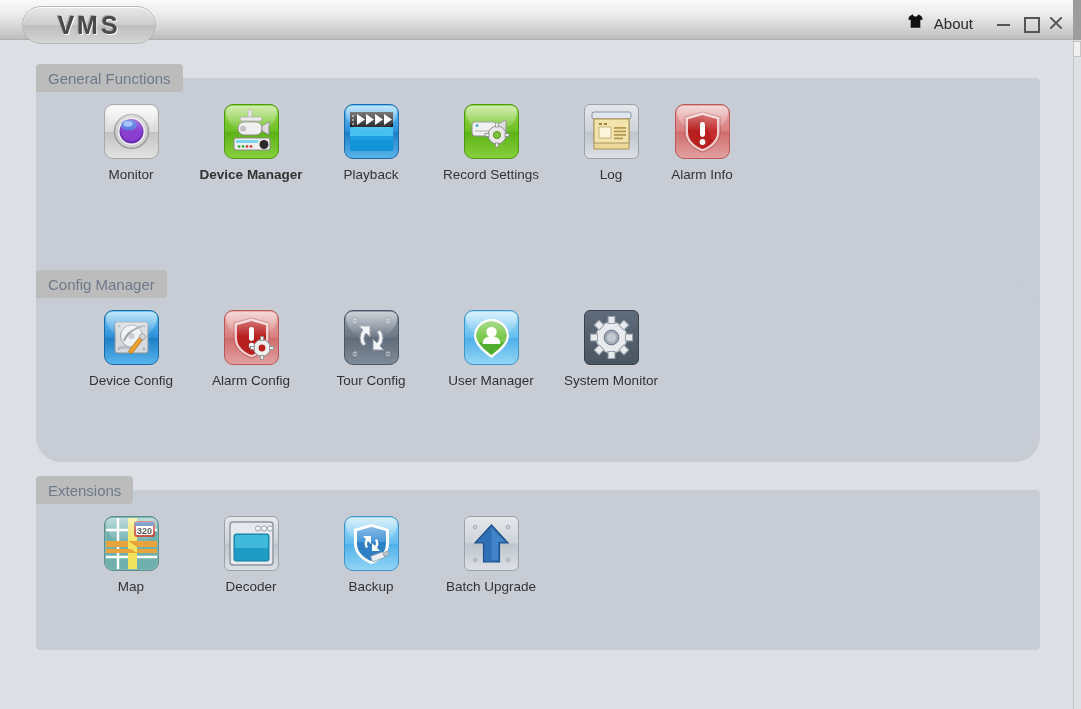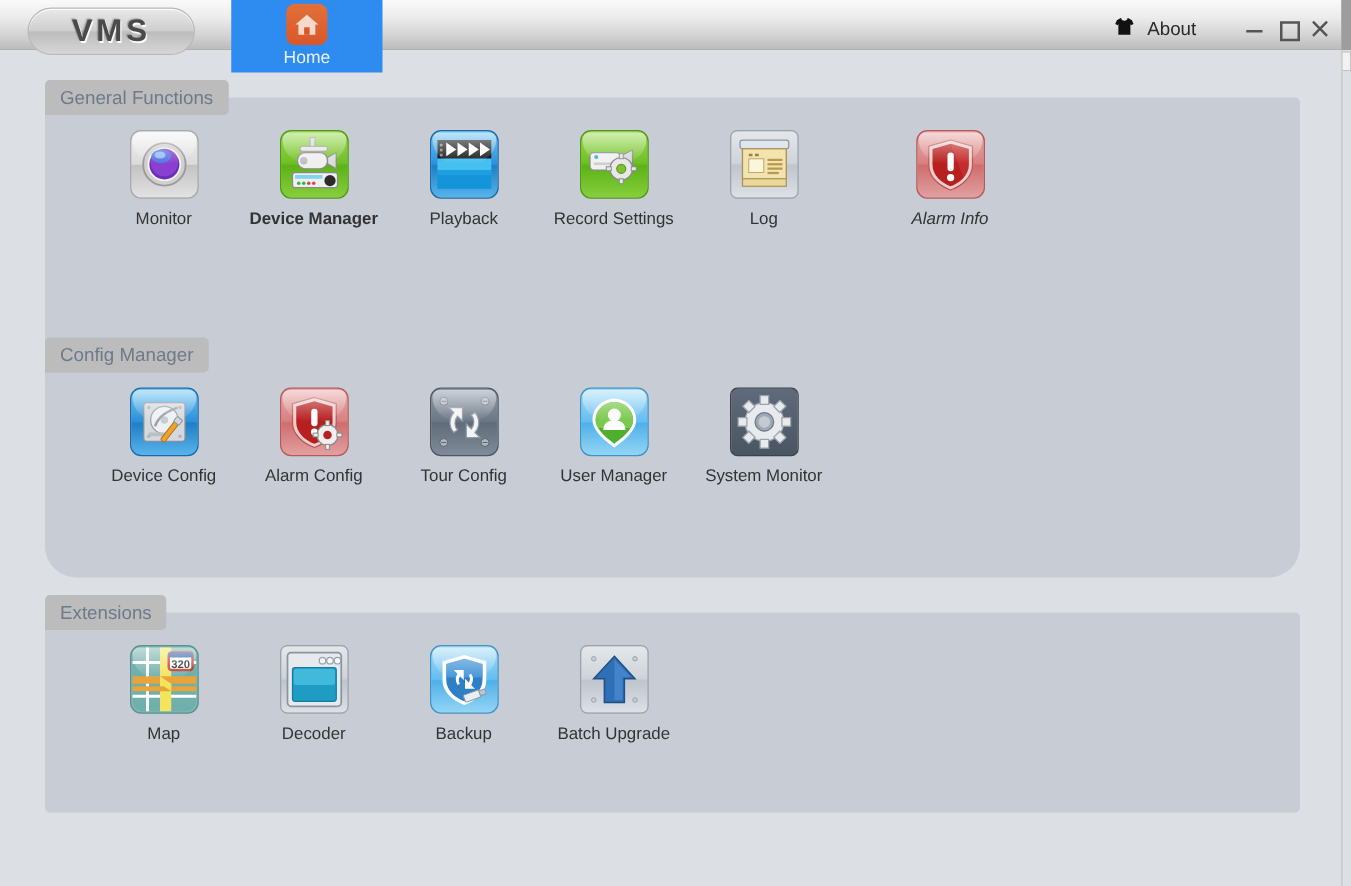--- a/index.html
+++ b/index.html
@@ -35,21 +35,21 @@
     display: flex; flex-direction: column; align-items: center; justify-content: flex-start;
     padding-top: 3px;
   }
   .tab-home .tab-label { font-size: 14px; color: #eaf3fd; margin-top: 1px; }
   .home-ico {
     width: 33px; height: 33px; border-radius: 7px;
     background: linear-gradient(to bottom, #e2703a 0%, #d9572a 100%);
     display: flex; align-items: center; justify-content: center;
   }
   .about-wrap {
-    position: absolute; right: 116px; top: 12px;
+    position: absolute; right: 100px; top: 12px;
     display: flex; align-items: center; gap: 9px;
   }
   .about-wrap .about-label { font-size: 15px; color: #2a2a2a; }
   .wbtns { position: absolute; right: 8px; top: 14px; display: flex; gap: 8px; align-items: center; }
   .wbtn { width: 18px; height: 18px; position: relative; cursor: pointer; }
   .wbtn.min::after { content:""; position:absolute; left:2px; top:10px; width:13px; height:2px; background:#555; }
   .wbtn.max::after { content:""; position:absolute; left:3px; top:3px; width:12px; height:12px; border:2px solid #555; }
   .wbtn.close::before, .wbtn.close::after {
     content:""; position:absolute; left:1px; top:8px; width:16px; height:2px; background:#555;
   }
@@ -117,29 +117,20 @@
 <body>
 
 <div id="app">
 
   <div class="titlebar">
 
     <div class="logo">
       <span>VMS</span>
     </div>
 
-    <div class="tab-home">
-      <div class="home-ico">
-        <svg width="23" height="22" viewBox="0 0 24 24" class="ic-svg" style="position:static">
-          <path d="M12 3 L22 11.5 L19.4 11.5 L19.4 20.5 L4.6 20.5 L4.6 11.5 L2 11.5 Z" fill="#f6d9cb"></path>
-          <rect x="9.6" y="14" width="4.8" height="6.5" fill="#d9572a"></rect>
-        </svg>
-      </div>
-      <div class="tab-label">Home</div>
-    </div>
 
     <div class="about-wrap">
       <span>
         <svg width="19" height="18" viewBox="0 0 24 24">
           <path d="M8.5 3 L4 5.5 L2.2 9.6 L5 11 L5.6 9.4 L5.6 21 L18.4 21 L18.4 9.4 L19 11 L21.8 9.6 L20 5.5 L15.5 3 C15.5 5 13.9 6.1 12 6.1 C10.1 6.1 8.5 5 8.5 3 Z" fill="#111"></path>
         </svg>
       </span>
       <span class="about-label">About</span>
     </div>
 
@@ -259,21 +250,21 @@
               <rect x="30" y="30" width="12" height="1.8"></rect>
               <rect x="30" y="33.5" width="9" height="1.8"></rect>
             </g>
             <rect x="15" y="19" width="3" height="2" fill="#9c8242"></rect>
             <rect x="20" y="19" width="3" height="2" fill="#9c8242"></rect>
           </svg>
         </div>
         <div class="lbl">Log</div>
       </div>
 
-      <div class="item" style="left:664px;font-style:italic;">
+      <div class="item" style="left:606px;">
         <div class="icon">
           <div class="plate red"></div>
           <svg class="ic-svg" viewBox="0 0 55 55">
             <path d="M27.5 8 L45 13 L45 28 C45 38 36 45 27.5 48 C19 45 10 38 10 28 L10 13 Z" fill="#f0cccc" stroke="#b85858" stroke-width="1"></path>
             <path d="M27.5 11 L42 15.2 L42 28 C42 36.5 34.5 42.5 27.5 45 C20.5 42.5 13 36.5 13 28 L13 15.2 Z" fill="#b82020"></path>
             <path d="M27.5 11 L42 15.2 L42 28 C42 32 40 35 37.5 37.5 L27.5 11 Z" fill="#cf3838" opacity=".55"></path>
             <rect x="25" y="18" width="5" height="15" rx="2.4" fill="#fff"></rect>
             <circle cx="27.5" cy="38" r="2.9" fill="#fff"></circle>
           </svg>
           <div class="gloss"></div>

